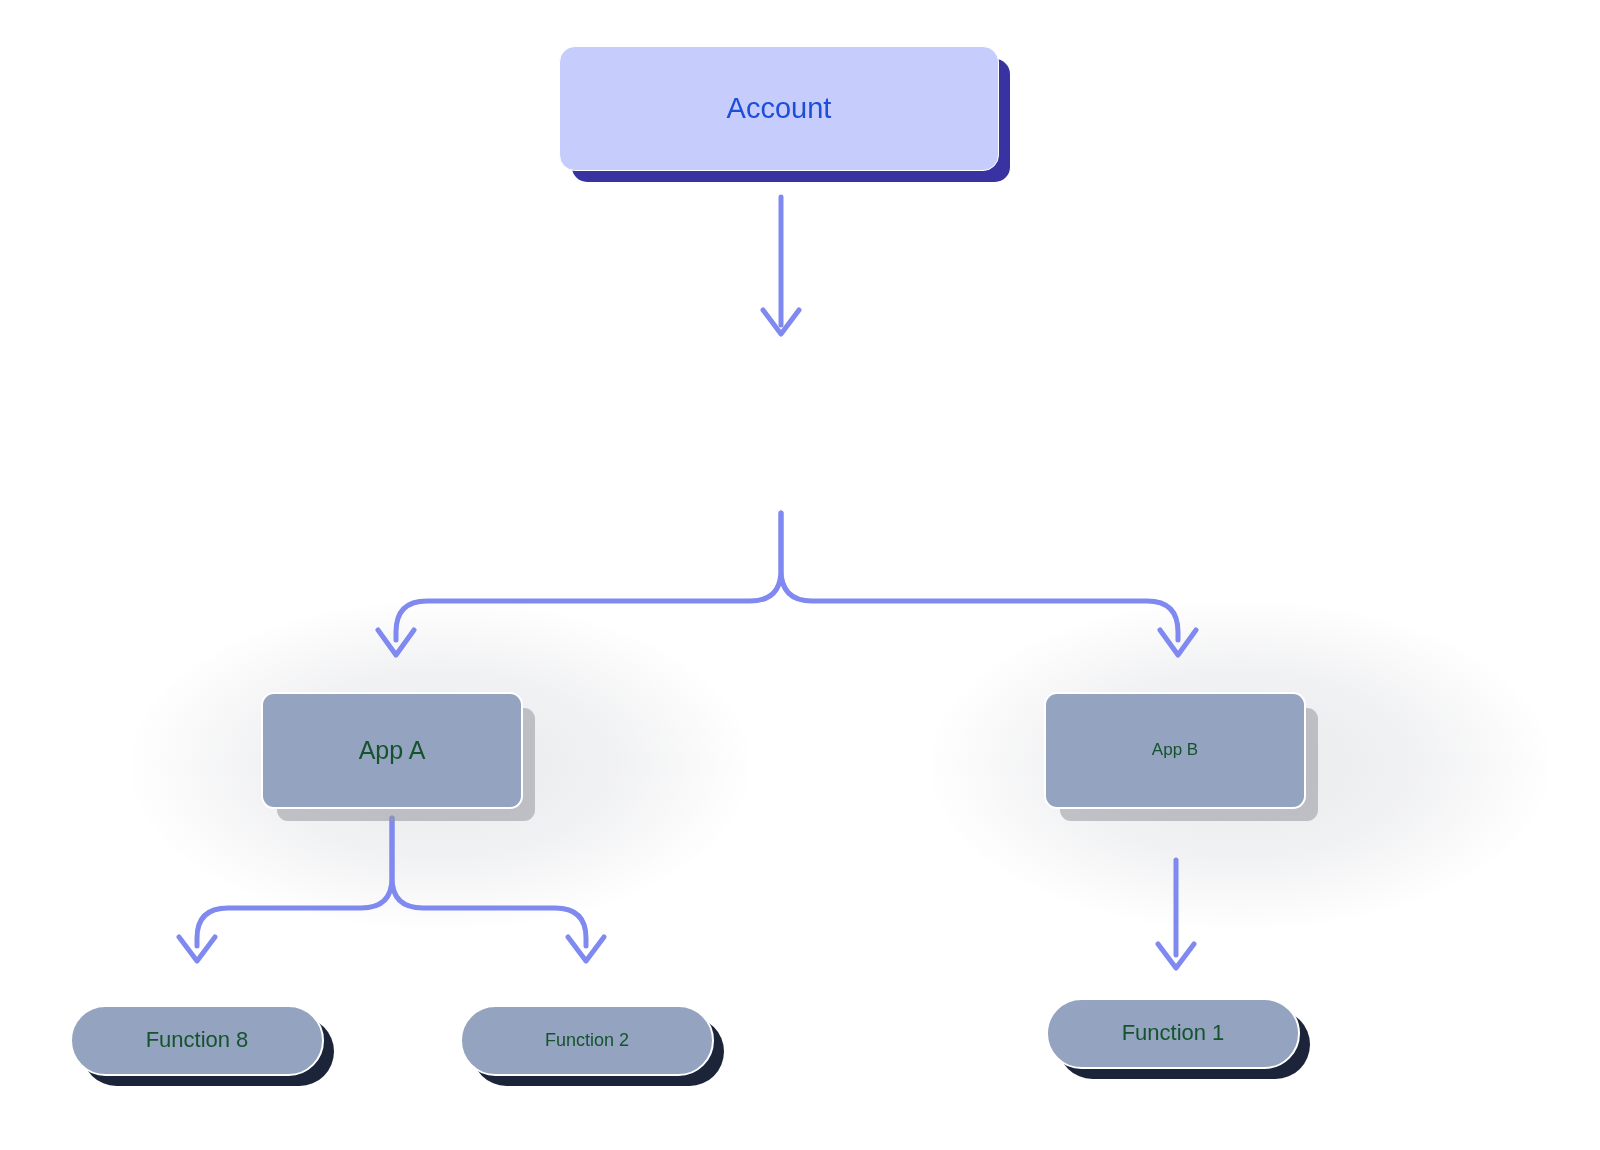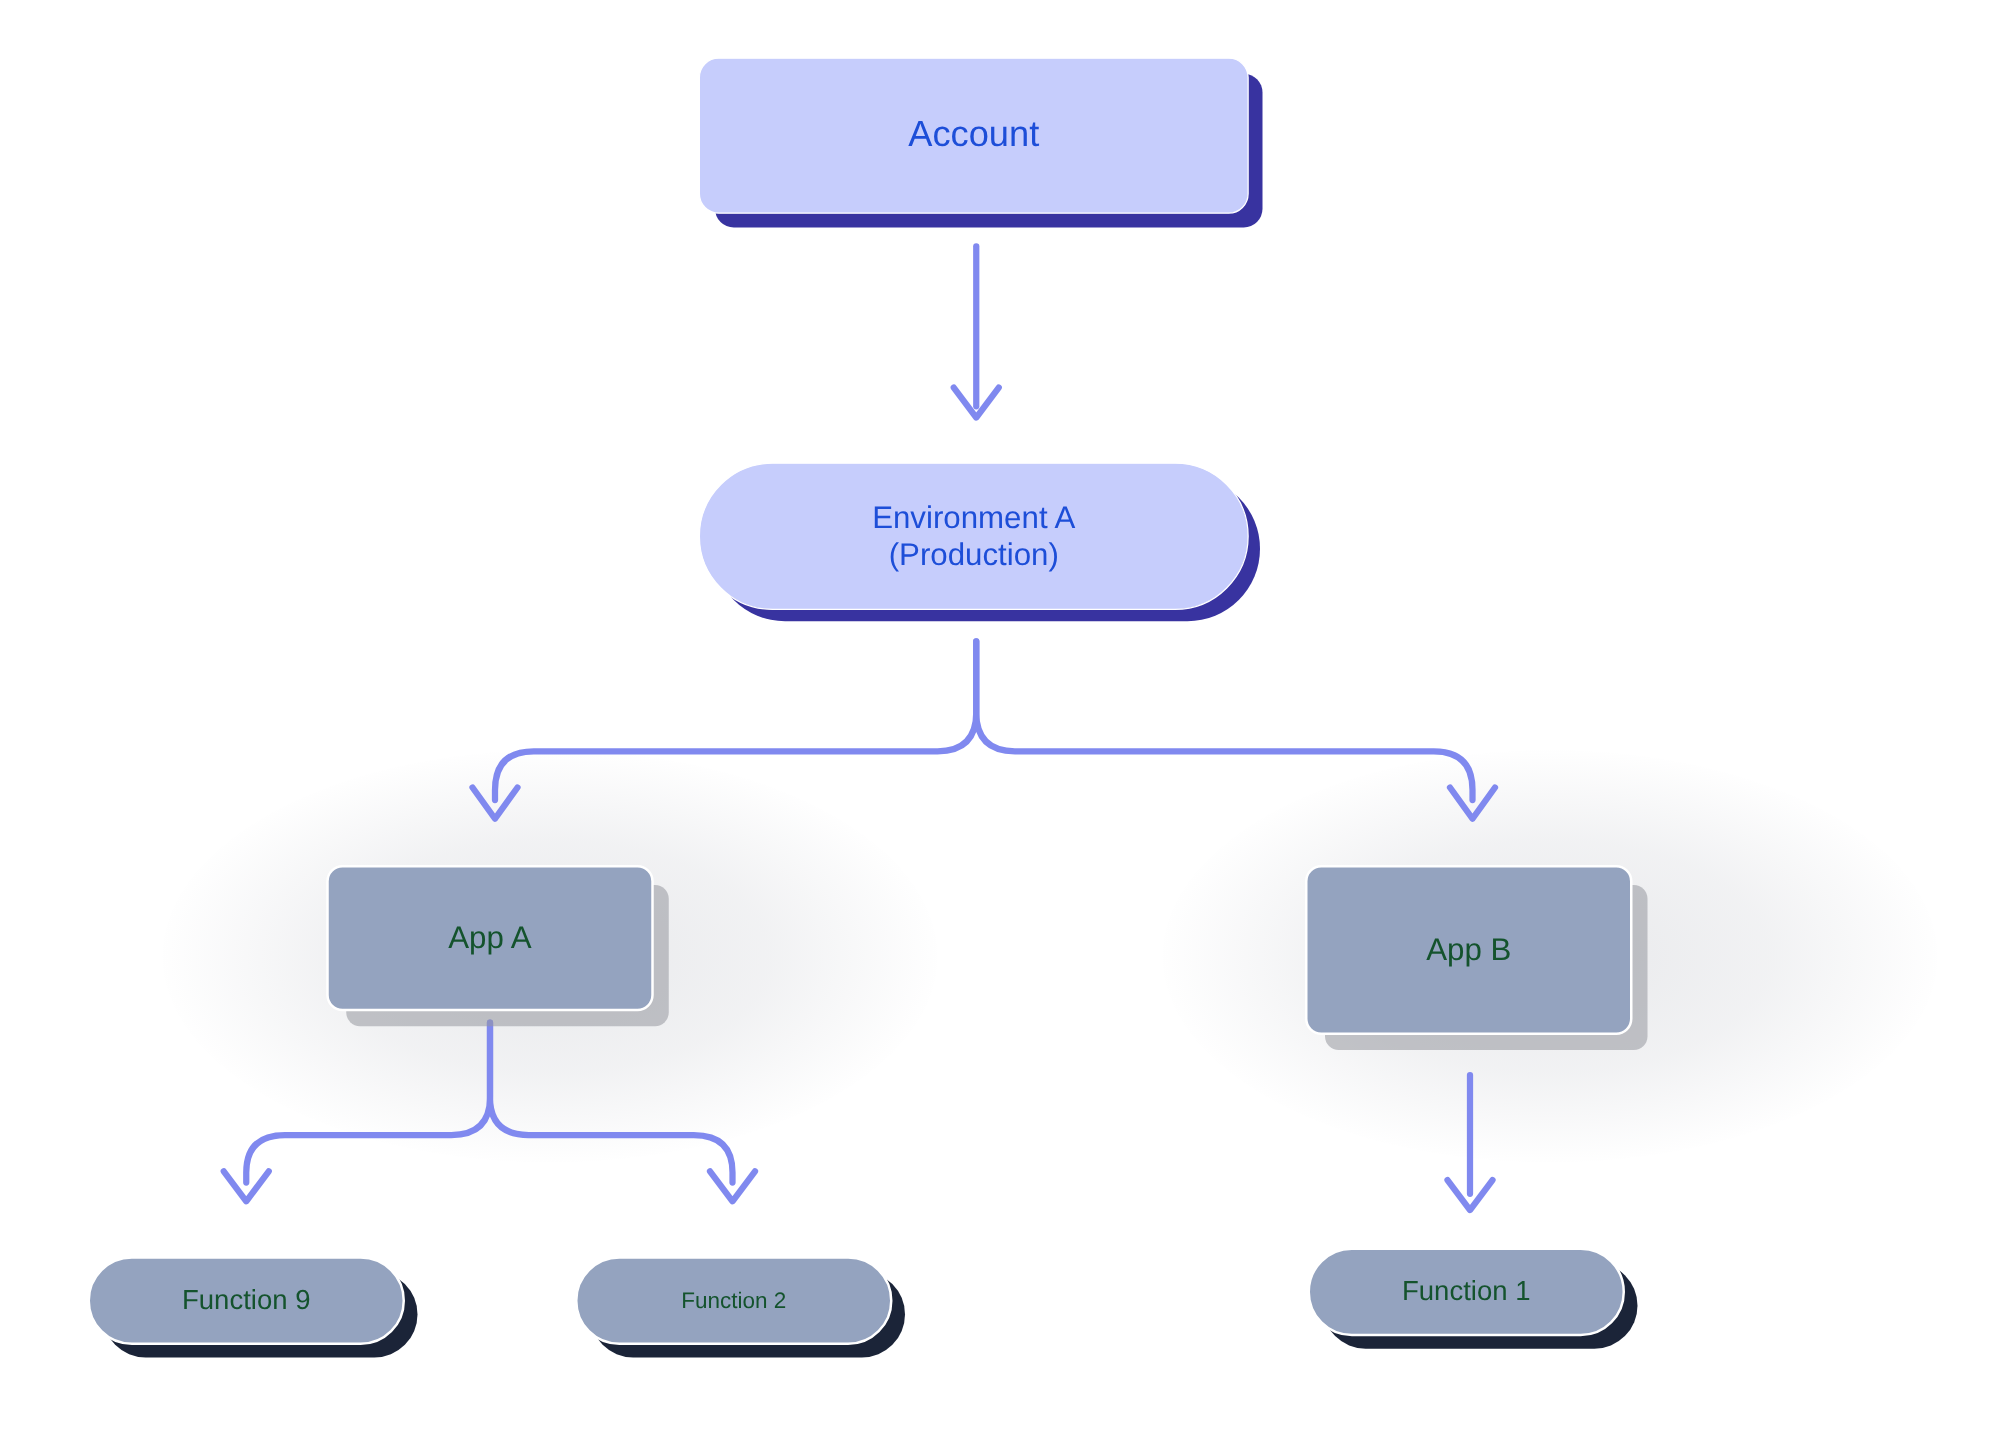--- a/index.html
+++ b/index.html
@@ -93,23 +93,23 @@
   }
   #node-app-a {
     left: 261px;  top: 692px;
     width: 262px; height: 117px;
     border-radius: 13px;
     font-size: 25px;
     box-shadow: 14px 14px 0 -2px rgba(150,152,158,0.55);
   }
   #node-app-b {
     left: 1044px; top: 692px;
-    width: 262px; height: 136px;
+    width: 262px; height: 117px;
     border-radius: 13px;
-    font-size: 25px;
+    font-size: 17px;
     box-shadow: 14px 14px 0 -2px rgba(150,152,158,0.55);
   }
   #node-function-1 {
     left: 70px;   top: 1005px;
     width: 254px; height: 71px;
     border-radius: 36px;
     font-size: 22px;
     box-shadow: 11px 11px 0 -1px #1b2438;
   }
   #node-function-2 {
@@ -169,26 +169,24 @@
                L 586 946"></path>
       <path d="M 568 937 L 586 961 L 604 937"></path>
 
       <path d="M 1176 860 L 1176 955"></path>
       <path d="M 1158 944 L 1176 968 L 1194 944"></path>
     </g>
   </svg>
 
   <div class="node node-indigo" id="node-account">Account</div>
 
-  <div class="node node-indigo" id="node-environment-a">Environment A
-(Production)</div>
 
   <div class="node node-slate" id="node-app-a">App A</div>
 
   <div class="node node-slate" id="node-app-b">App B</div>
 
-  <div class="node node-slate" id="node-function-1">Function 9</div>
+  <div class="node node-slate" id="node-function-1">Function 8</div>
 
   <div class="node node-slate" id="node-function-2">Function 2</div>
 
   <div class="node node-slate" id="node-function-3">Function 1</div>
 
 </div>
 
 </body></html>

